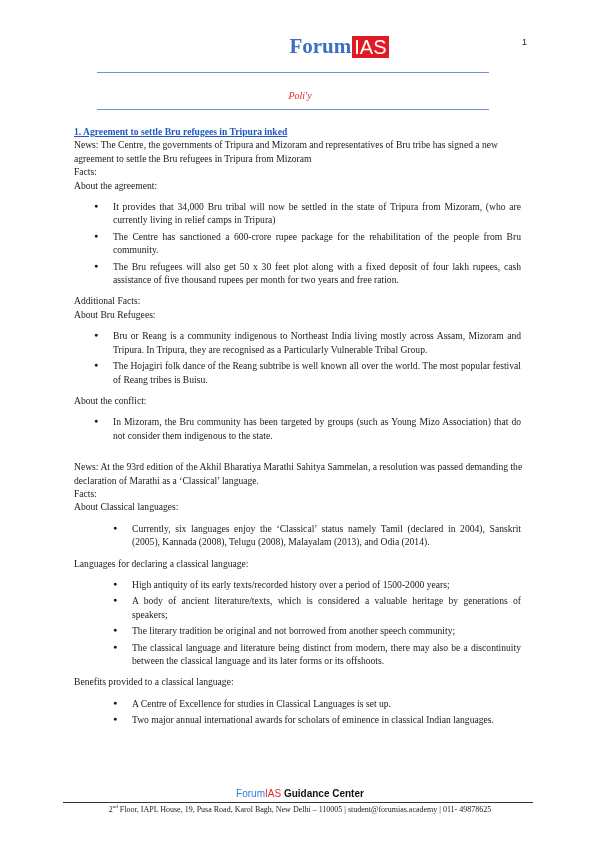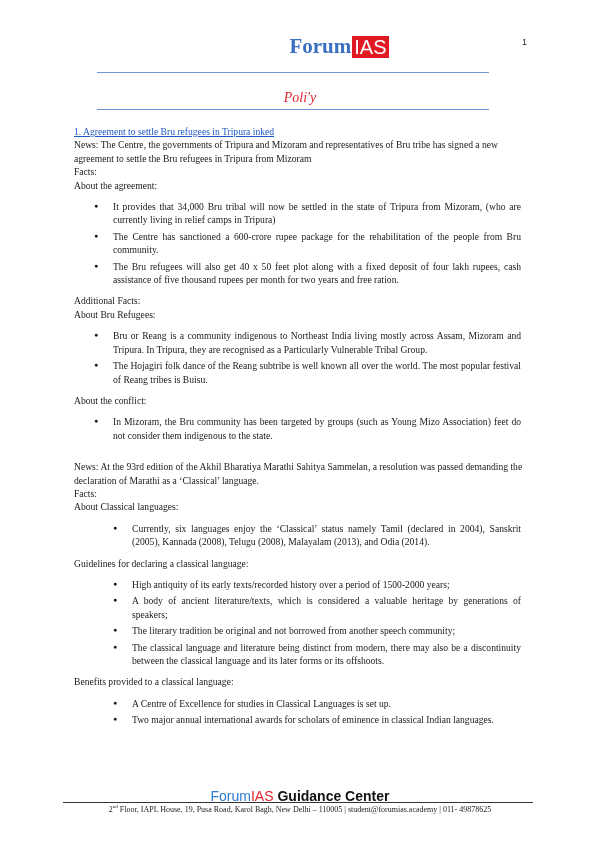--- a/index.html
+++ b/index.html
@@ -2,34 +2,34 @@
 <html><head>
 <meta charset="utf-8">
 <style>
   html, body { margin: 0; padding: 0; background: #ffffff; }
   body { width: 600px; height: 848px; position: relative; overflow: hidden; font-family: "Liberation Serif", "DejaVu Serif", serif; color: #1a1a1a; }
   .page-num { position: absolute; top: 37px; left: 522px; font-family: "Liberation Sans", sans-serif; font-size: 9px; color: #222; }
   .logo { position: absolute; top: 34px; left: 8px; width: 600px; text-align: center; font-size: 0; padding-left: 31px; }
   .logo .forum { font-family: "Liberation Serif", serif; font-weight: bold; font-size: 21px; color: #3b6fc1; vertical-align: middle; }
   .logo .ias { display: inline-block; background: #e01a22; color: #ffffff; font-family: "Liberation Sans", sans-serif; font-size: 20px; line-height: 22px; padding: 0 2px; margin-left: 1px; vertical-align: middle; }
   .hline { position: absolute; left: 97px; width: 392px; height: 1px; background: #6d93d8; }
-  .subject { position: absolute; top: 90px; left: 0; width: 600px; text-align: center; font-style: italic; font-size: 14px; color: #e0262b; }
+  .subject { position: absolute; top: 90px; left: 0; width: 600px; text-align: center; font-style: italic; font-size: 10px; color: #e0262b; }
   .content { position: absolute; top: 125px; left: 74px; width: 455px; font-size: 9.6px; line-height: 13.4px; }
   .content p { margin: 0; }
-  .sec-title { color: #1f58c4; font-weight: normal; text-decoration: underline; }
+  .sec-title { color: #1f58c4; font-weight: bold; text-decoration: underline; }
   .sec-title-wrap { margin: 0; }
   .bold { font-weight: normal; }
   ul { margin: 8px; padding: 0; list-style: none; }
   ul li { position: relative; margin: 2px 0 3px 0; text-align: justify; }
   ul.l1 li { padding-left: 31px; }
   ul.l1 li::before { content: "\25CF"; position: absolute; left: 12px; top: 0; font-size: 7px; }
   ul.l2 li { padding-left: 50px; }
   ul.l2 li::before { content: "\25CF"; position: absolute; left: 31px; top: 0; font-size: 7px; }
   .gap { height: 10px; }
-  .footer-brand { position: absolute; top: 788px; left: 0; width: 600px; text-align: center; font-family: "Liberation Sans", sans-serif; font-size: 14px; }
+  .footer-brand { position: absolute; top: 788px; left: 0; width: 600px; text-align: center; font-family: "Liberation Sans", sans-serif; font-size: 10px; }
   .footer-brand .f1 { color: #2f7ad1; }
   .footer-brand .f2 { color: #e0262b; }
   .footer-brand .f3 { color: #111; font-weight: bold; }
   .footer-line { position: absolute; top: 802px; left: 63px; width: 470px; height: 1px; background: #333; }
   .footer-addr { position: absolute; top: 804px; left: 0; width: 600px; text-align: center; font-size: 8px; color: #222; }
 </style>
 </head>
 <body>
 
 <div class="page-num">1</div>
@@ -45,47 +45,47 @@
 <div class="content">
 
   <p class="sec-title-wrap"><span class="sec-title">1. Agreement to settle Bru refugees in Tripura inked</span></p>
   <p><span class="bold">News:</span><span> The Centre, the governments of Tripura and Mizoram and representatives of Bru tribe has signed a new agreement to settle the Bru refugees in Tripura from Mizoram</span></p>
   <p class="bold">Facts:</p>
 
   <p class="bold">About the agreement:</p>
   <ul class="l1">
     <li>It provides that 34,000 Bru tribal will now be settled in the state of Tripura from Mizoram, (who are currently living in relief camps in Tripura)</li>
     <li>The Centre has sanctioned a 600-crore rupee package for the rehabilitation of the people from Bru community.</li>
-    <li>The Bru refugees will also get 40 x 50 feet plot along with a fixed deposit of four lakh rupees, cash assistance of five thousand rupees per month for two years and free ration.</li>
+    <li>The Bru refugees will also get 50 x 30 feet plot along with a fixed deposit of four lakh rupees, cash assistance of five thousand rupees per month for two years and free ration.</li>
   </ul>
 
   <p><span class="bold">Additional Facts</span><span>:</span></p>
 
   <p class="bold">About Bru Refugees:</p>
   <ul class="l1">
     <li>Bru or Reang is a community indigenous to Northeast India living mostly across Assam, Mizoram and Tripura. In Tripura, they are recognised as a Particularly Vulnerable Tribal Group.</li>
     <li>The Hojagiri folk dance of the Reang subtribe is well known all over the world. The most popular festival of Reang tribes is Buisu.</li>
   </ul>
 
   <p class="bold">About the conflict:</p>
   <ul class="l1">
-    <li>In Mizoram, the Bru community has been targeted by groups (such as Young Mizo Association) feet do not consider them indigenous to the state.</li>
+    <li>In Mizoram, the Bru community has been targeted by groups (such as Young Mizo Association) that do not consider them indigenous to the state.</li>
   </ul>
 
   <div class="gap"></div>
 
   <p><span class="bold">News:</span><span> At the 93rd edition of the Akhil Bharatiya Marathi Sahitya Sammelan, a resolution was passed demanding the declaration of Marathi as a ‘Classical’ language.</span></p>
   <p class="bold">Facts:</p>
 
   <p class="bold">About Classical languages:</p>
   <ul class="l2">
     <li>Currently, six languages enjoy the ‘Classical’ status namely Tamil (declared in 2004), Sanskrit (2005), Kannada (2008), Telugu (2008), Malayalam (2013), and Odia (2014).</li>
   </ul>
 
-  <p class="bold">Guidelines for declaring a classical language:</p>
+  <p class="bold">Languages for declaring a classical language:</p>
   <ul class="l2">
     <li>High antiquity of its early texts/recorded history over a period of 1500-2000 years;</li>
     <li>A body of ancient literature/texts, which is considered a valuable heritage by generations of speakers;</li>
     <li>The literary tradition be original and not borrowed from another speech community;</li>
     <li>The classical language and literature being distinct from modern, there may also be a discontinuity between the classical language and its later forms or its offshoots.</li>
   </ul>
 
   <p class="bold">Benefits provided to a classical language:</p>
   <ul class="l2">
     <li>A Centre of Excellence for studies in Classical Languages is set up.</li>

